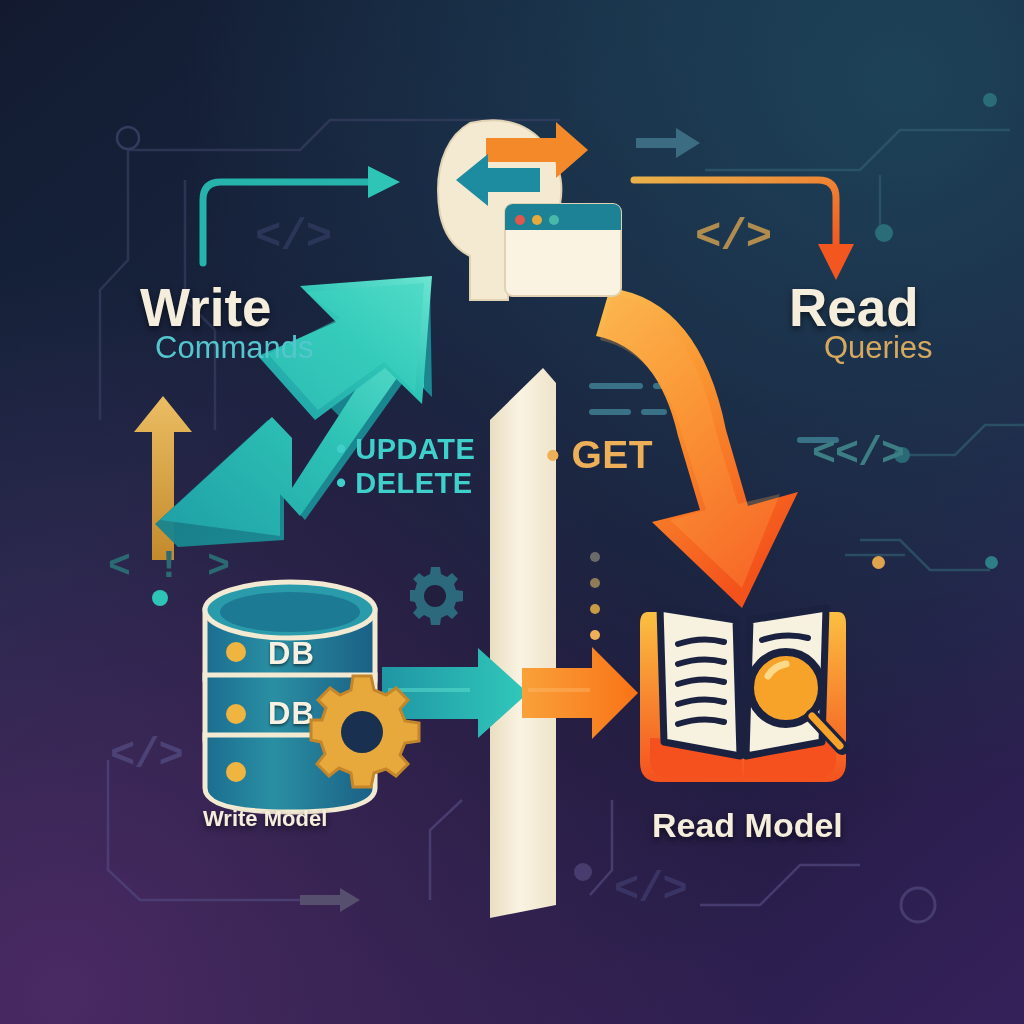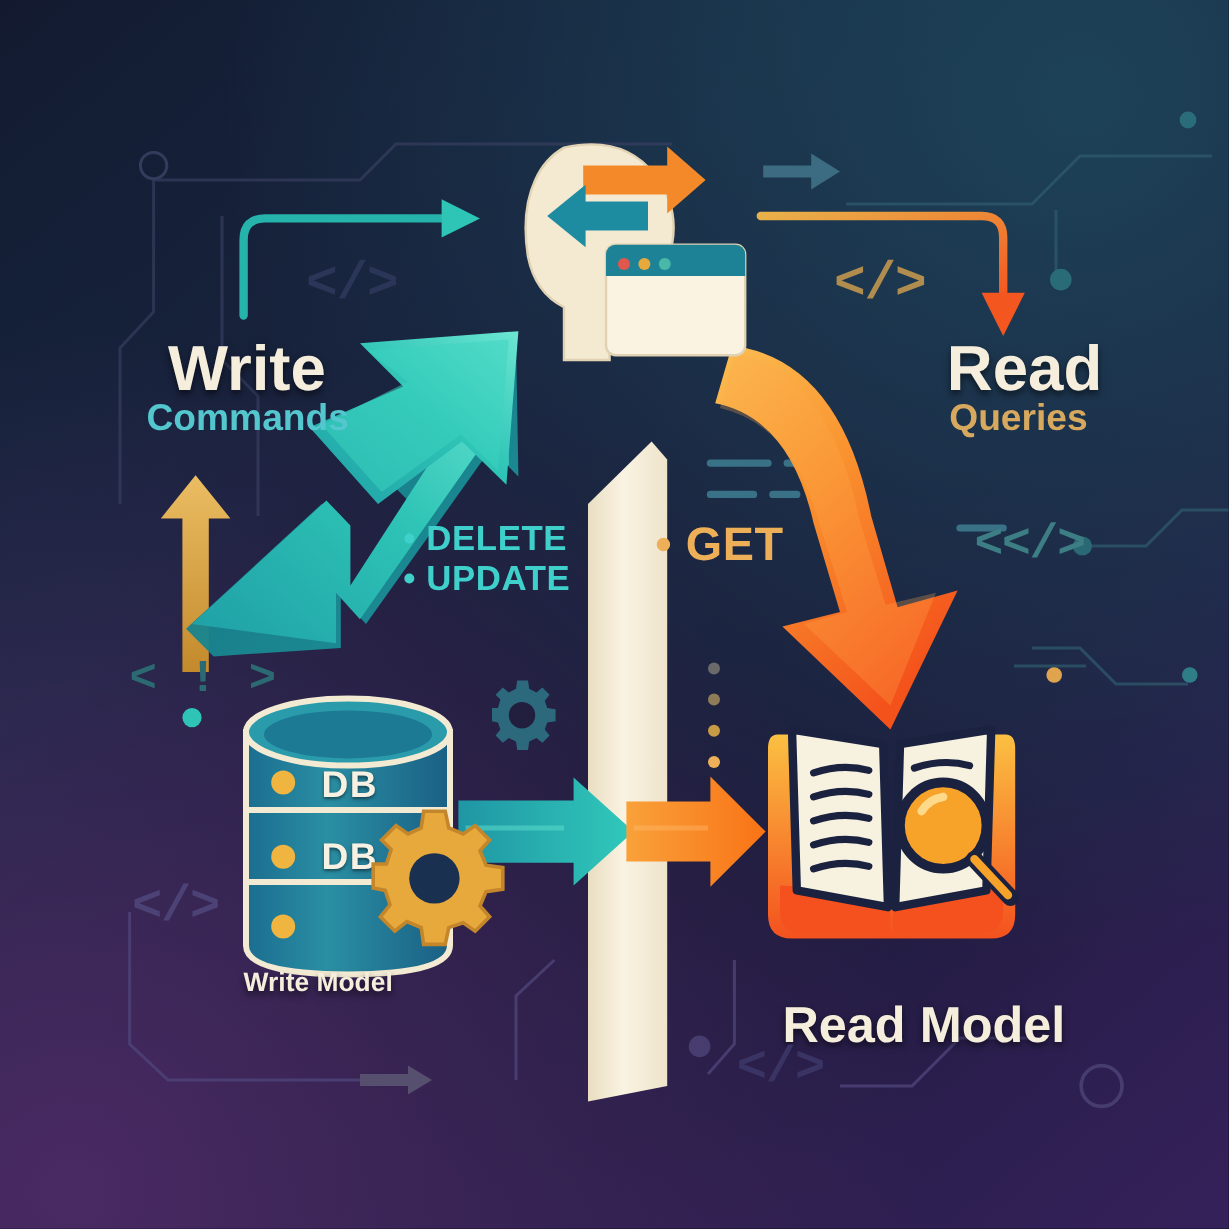--- a/index.html
+++ b/index.html
@@ -7,21 +7,21 @@
     position:relative;width:1024px;height:1024px;overflow:hidden;
     font-family:"Liberation Sans", sans-serif;
     background:
       radial-gradient(circle at 88% 8%, #1d4258 0%, rgba(29,66,88,0) 55%),
       radial-gradient(circle at 6% 97%, #4a2a63 0%, rgba(74,42,99,0) 52%),
       radial-gradient(circle at 50% 45%, #1b1b38 0%, rgba(27,27,56,0) 70%),
       linear-gradient(140deg,#131a30 0%,#152840 32%,#1b1a3a 58%,#35215a 100%);
   }
   .lbl{position:absolute;white-space:nowrap;}
   .kicker{font-weight:bold;color:#f6eedd;text-shadow:0 3px 6px rgba(0,0,0,.55);text-align:right;}
-  .sub{font-weight:bold;}
+  .sub{font-weight:normal;margin-left:33px;}
   .codeglyph{position:absolute;font-family:"Liberation Mono", monospace;font-weight:bold;letter-spacing:-1px;user-select:none;}
   .bullets{position:absolute;font-weight:bold;line-height:1.18;}
   .bullets div{white-space:nowrap;}
   .dot{position:absolute;border-radius:50%;}
   svg{position:absolute;left:0;top:0;overflow:visible;}
 </style>
 </head>
 <body>
 
 <div id="stage">
@@ -247,40 +247,40 @@
 
   <div class="lbl kicker" style="left:140px;top:277px;font-size:53px;">Write</div>
   <div class="lbl sub" style="left:122px;top:330px;font-size:31px;color:#54c6cd;">Commands</div>
 
   <div class="lbl kicker" style="left:789px;top:277px;font-size:53px;">Read</div>
   <div class="lbl sub" style="left:791px;top:330px;font-size:31px;color:#d7a95e;">Queries</div>
 
 
   <div class="bullets" style="left:336px;top:432px;font-size:29px;color:#3fd0cb;letter-spacing:.5px;">
     <div><span style="color:#3fd0cb;">•</span>
+      <span>UPDATE</span></div>
+    <div><span style="color:#3fd0cb;">•</span>
       <span>DELETE</span></div>
-    <div><span style="color:#3fd0cb;">•</span>
-      <span>UPDATE</span></div>
   </div>
 
   <div class="bullets" style="left:546px;top:432px;font-size:39px;color:#edb059;letter-spacing:.5px;">
     <div><span style="color:#edb059;">•</span>
       <span>GET</span></div>
   </div>
 
   <div class="dot" style="left:590px;top:552px;width:10px;height:10px;background:#6b6a6a;"></div>
   <div class="dot" style="left:590px;top:578px;width:10px;height:10px;background:#8e7c58;"></div>
   <div class="dot" style="left:590px;top:604px;width:10px;height:10px;background:#c79a45;"></div>
   <div class="dot" style="left:590px;top:630px;width:10px;height:10px;background:#edb059;"></div>
   <div class="dot" style="left:152px;top:590px;width:16px;height:16px;background:#2ec4b6;"></div>
   <div class="dot" style="left:872px;top:556px;width:13px;height:13px;background:#e0a34e;"></div>
   <div class="dot" style="left:985px;top:556px;width:13px;height:13px;background:#2f7d86;"></div>
 
   <div class="lbl" style="left:203px;top:806px;font-size:22px;font-weight:bold;color:#f6eedd;text-shadow:0 3px 6px rgba(0,0,0,.6);">Write Model</div>
-  <div class="lbl" style="left:652px;top:806px;font-size:42px;font-weight:bold;color:#f6eedd;text-shadow:0 3px 6px rgba(0,0,0,.6);margin-top:24px;">Read Model</div>
+  <div class="lbl" style="left:652px;top:806px;font-size:34px;font-weight:bold;color:#f6eedd;text-shadow:0 3px 6px rgba(0,0,0,.6);">Read Model</div>
 
   <div class="codeglyph" style="left:255px;top:212px;font-size:44px;color:#2b3558;">&lt;/&gt;</div>
   <div class="codeglyph" style="left:695px;top:212px;font-size:44px;color:#b08d4f;">&lt;/&gt;</div>
   <div class="codeglyph" style="left:812px;top:432px;font-size:40px;color:#3d7d84;">&lt;&lt;/&gt;</div>
   <div class="codeglyph" style="left:108px;top:545px;font-size:38px;color:#2b6a72;letter-spacing:2px;">&lt; ! &gt;</div>
   <div class="codeglyph" style="left:110px;top:732px;font-size:42px;color:#4c4276;">&lt;/&gt;</div>
   <div class="codeglyph" style="left:614px;top:866px;font-size:42px;color:#3a3464;">&lt;/&gt;</div>
 
 </div>
 

